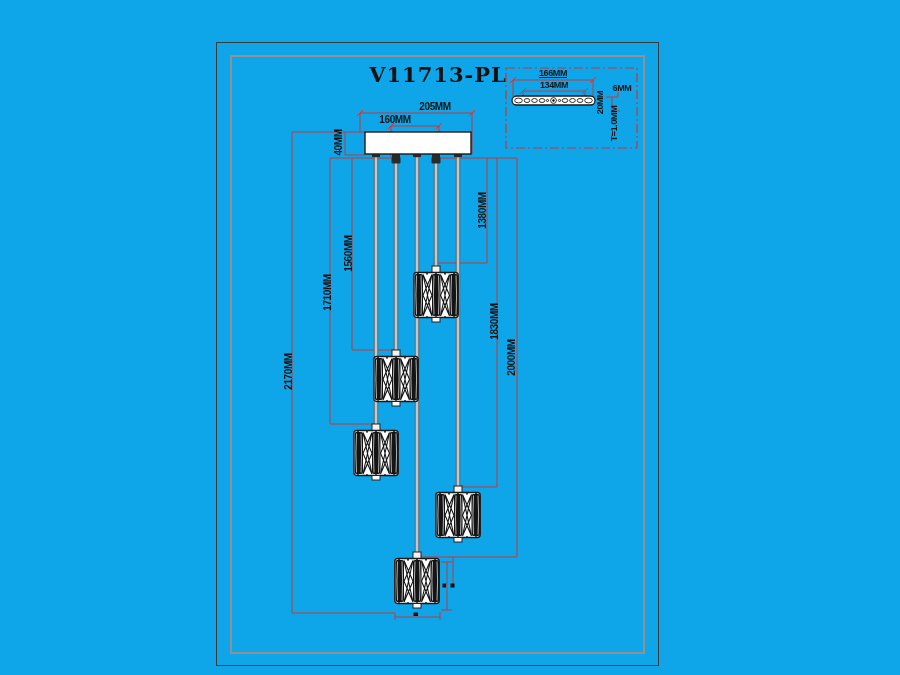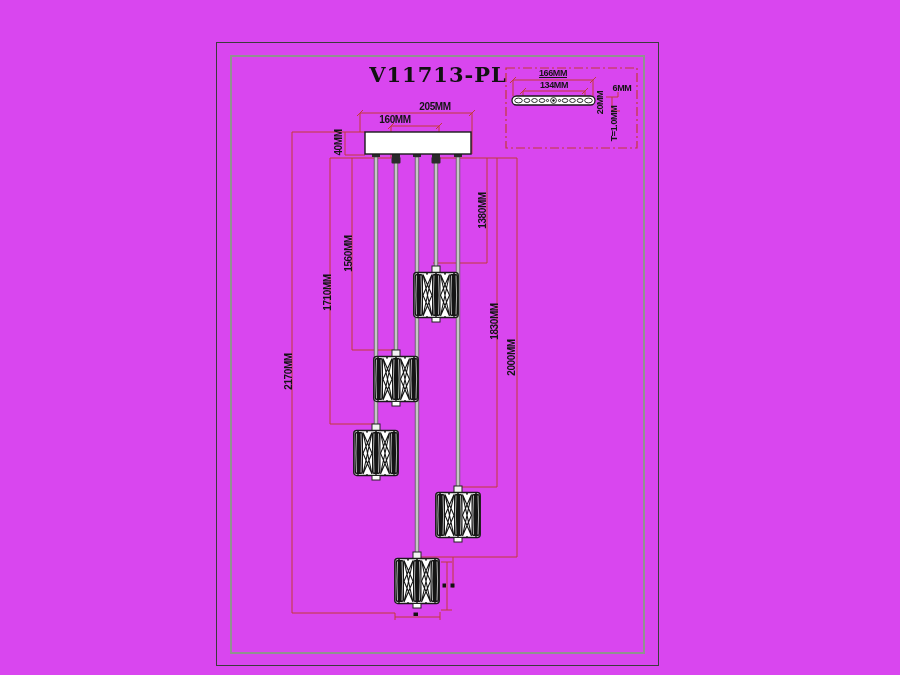--- a/index.html
+++ b/index.html
@@ -1,16 +1,16 @@
 <!DOCTYPE html>
 <html><head>
 <meta charset="utf-8">
 <style>
   html,body{margin:0;padding:0;background:#fff;}
-  #stage{position:relative;width:900px;height:675px;background:#d946ef;overflow:hidden;
+  #stage{position:relative;width:900px;height:675px;background:#0ea5e9;overflow:hidden;
          font-family:"Liberation Sans",sans-serif;}
   .frame{position:absolute;box-sizing:border-box;}
   #frame-outer{left:216px;top:42px;width:443px;height:624px;border:1.5px solid #3c3c3c;}
   #frame-inner{left:230px;top:55px;width:415px;height:599px;border:2px solid #919191;}
   svg{position:absolute;left:0;top:0;}
   .lbl{position:absolute;width:60px;text-align:center;font-size:10px;font-weight:700;
        color:#141414;letter-spacing:-0.4px;line-height:11px;white-space:nowrap;}
   .lbl.small{font-size:9px;}
   .rot{transform:rotate(-90deg);transform-origin:center center;}
   #title{position:absolute;left:368px;top:62px;width:140px;text-align:center;

